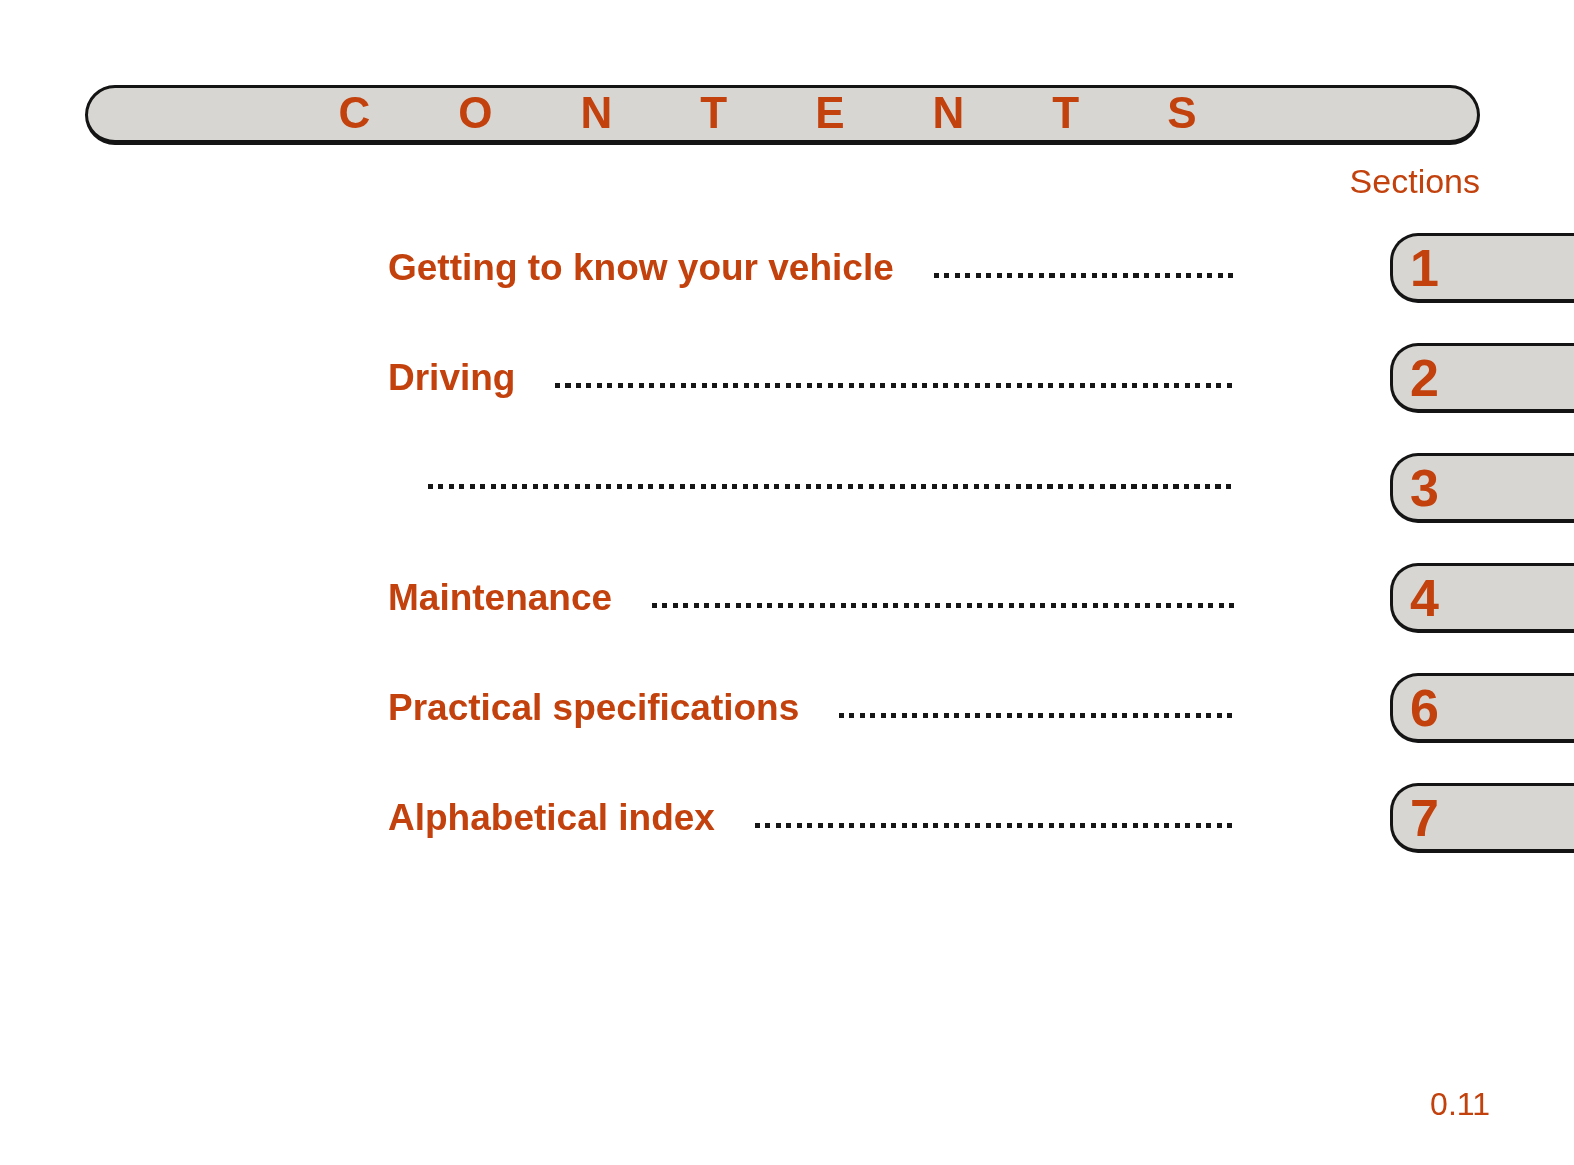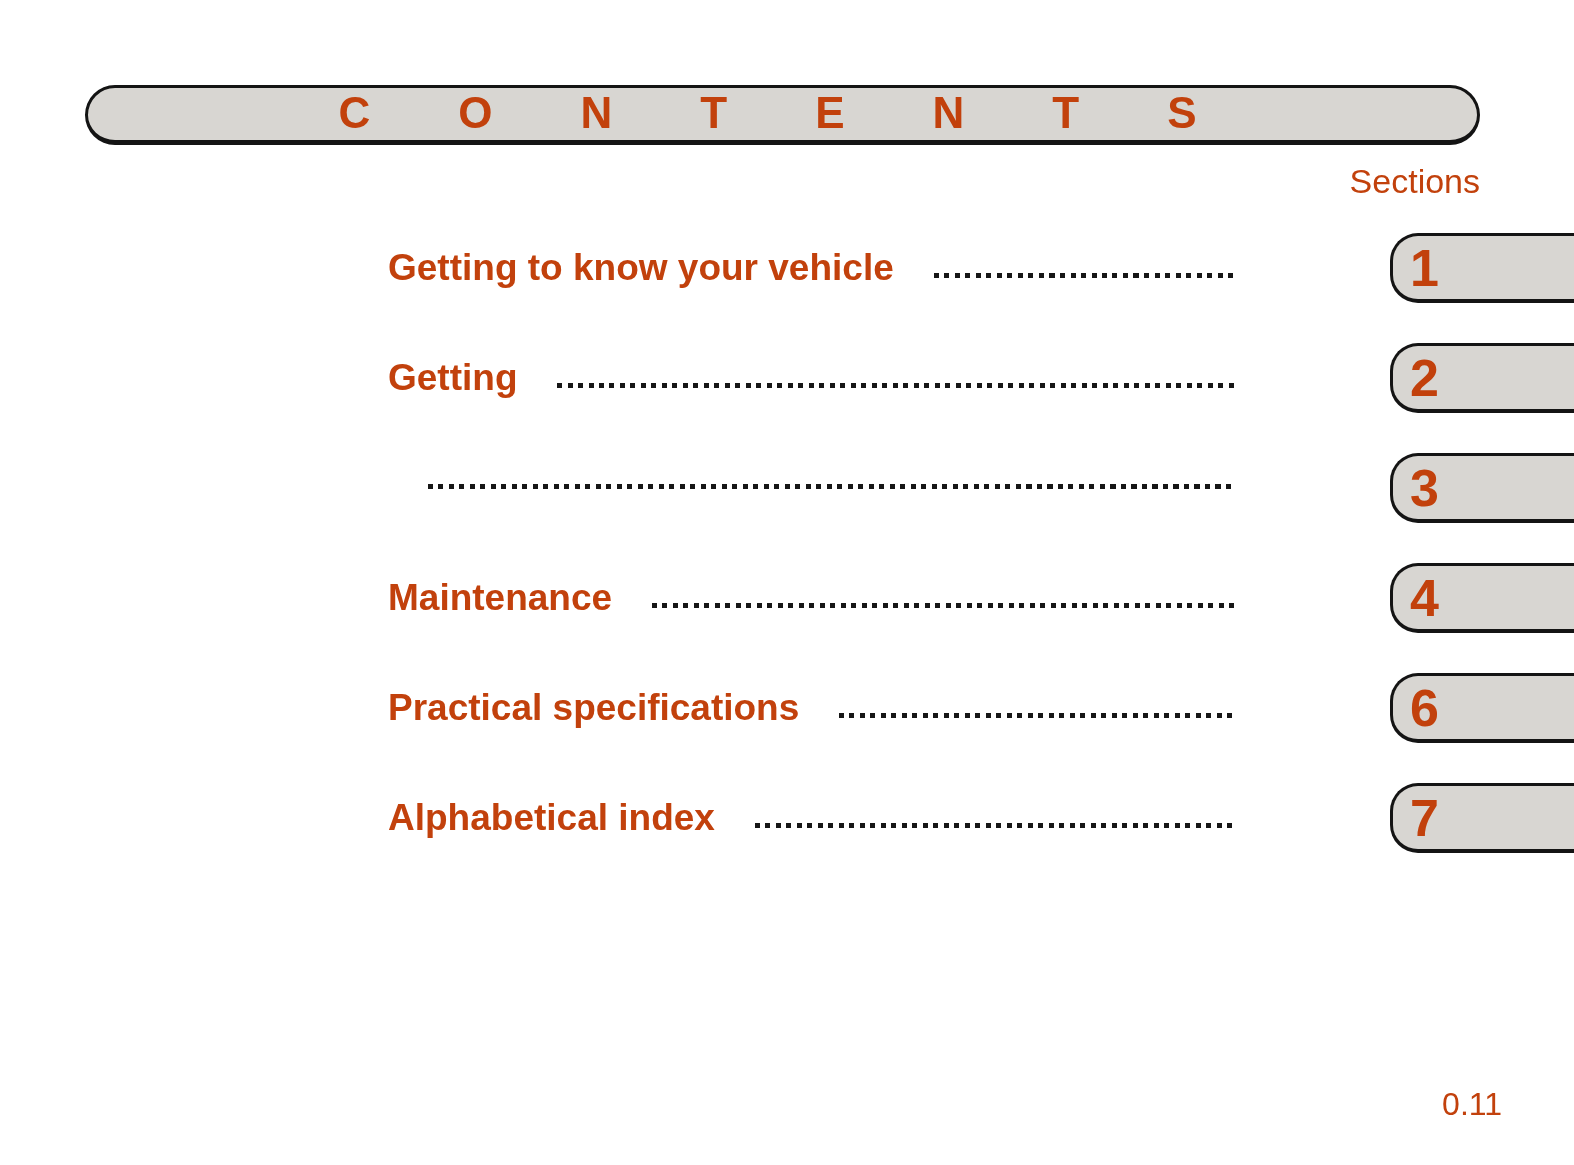--- a/index.html
+++ b/index.html
@@ -89,21 +89,21 @@
     flex: none;
   }
   .section-number {
     font-weight: bold;
     font-size: 52px;
     line-height: 1;
   }
   .page-number {
     position: absolute;
     top: 1086px;
-    right: 72px;
+    right: 84px;
     font-size: 32px;
   }
 </style>
 </head>
 <body>
 
 <div class="page">
 
   <div class="header-bar">
     <span class="contents-title">CONTENTS</span>
@@ -118,21 +118,21 @@
         <span class="toc-label">Getting to know your vehicle</span>
         <span class="dot-leader"></span>
       </div>
       <div class="section-tab">
         <span class="section-number">1</span>
       </div>
     </div>
 
     <div class="toc-row">
       <div class="row-text">
-        <span class="toc-label">Getting</span>
+        <span class="toc-label">Driving</span>
         <span class="dot-leader"></span>
       </div>
       <div class="section-tab">
         <span class="section-number">2</span>
       </div>
     </div>
 
     <div class="toc-row">
       <div class="row-text">
         <span class="dot-leader"></span>

